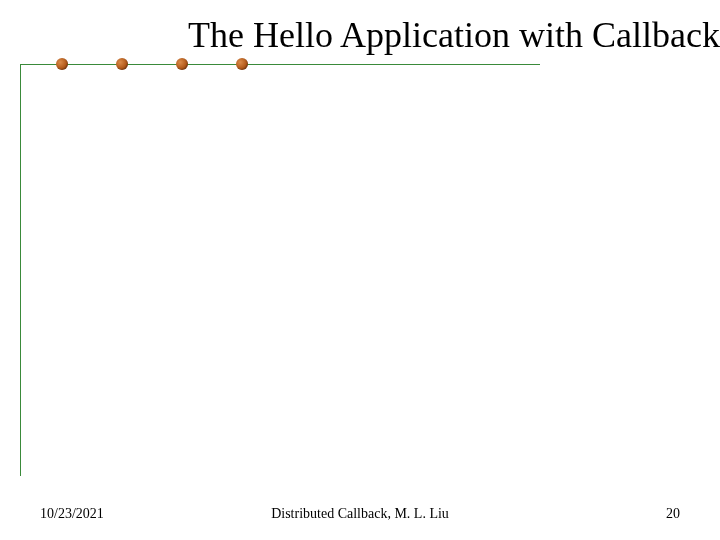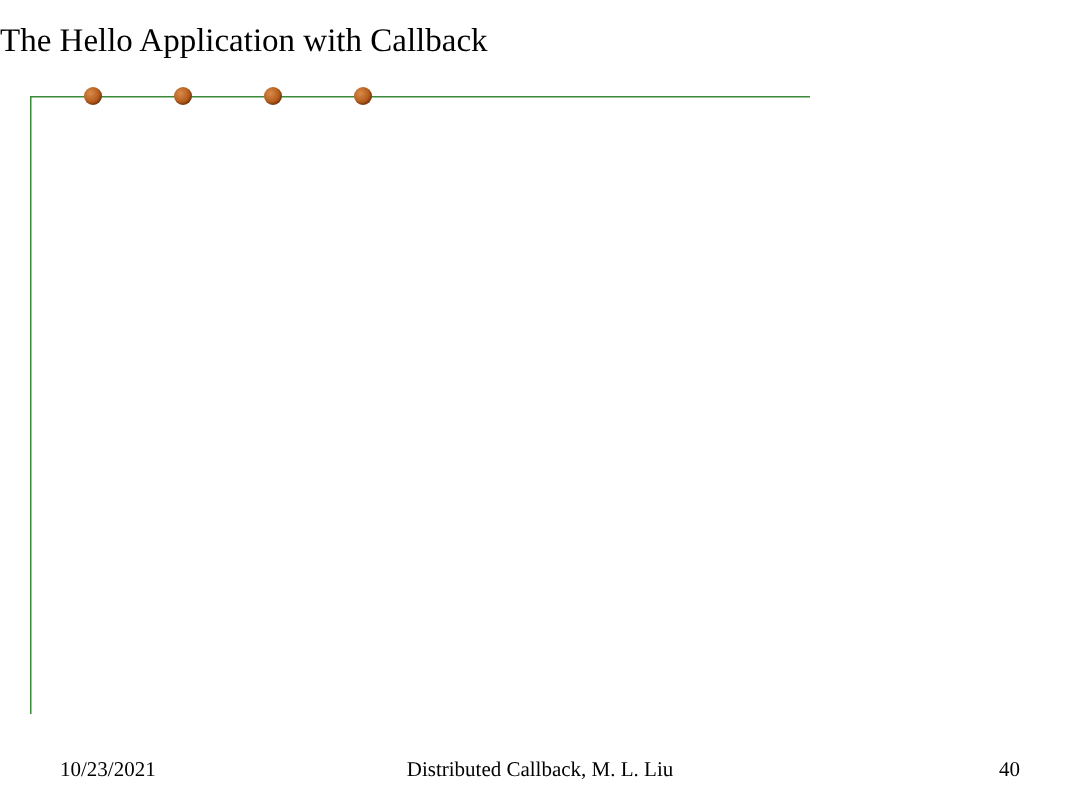--- a/index.html
+++ b/index.html
@@ -1,18 +1,18 @@
 <!DOCTYPE html>
 <html><head>
 <meta charset="utf-8">
 <style>
   * { margin: 0; padding: 0; box-sizing: border-box; }
   html, body { width: 720px; height: 540px; background: #fff; font-family: "Times New Roman", Times, serif; color: #000; overflow: hidden; }
   .slide { position: relative; width: 720px; height: 540px; }
-  .title { position: absolute; top: 14px; left: 0; width: 100%; text-align: left; font-size: 22px; font-weight: 400; }
+  .title { position: absolute; top: 14px; left: 0; width: 100%; text-align: right; font-size: 36px; font-weight: 400; }
   .rule-wrap { position: absolute; top: 58px; left: 20px; width: 520px; height: 14px; }
   .rule-line { position: absolute; top: 6px; left: 0; right: 0; height: 1px; background: #3a8a3a; }
   .bullets { position: absolute; top: 0; left: 36px; display: flex; gap: 48px; }
   .bullet { width: 12px; height: 12px; border-radius: 50%; background: radial-gradient(circle at 35% 35%, #d98b4a 0%, #b35a1a 55%, #8a3f10 100%); box-shadow: inset -1px -1px 1px rgba(0,0,0,0.25); }
   .side-line { position: absolute; top: 64px; left: 20px; width: 1px; height: 412px; background: #3a8a3a; }
   .footer { position: absolute; bottom: 18px; left: 0; width: 100%; display: flex; justify-content: space-between; align-items: baseline; padding: 0 40px 0 40px; font-size: 14px; }
   .footer .date { }
   .footer .center { position: absolute; left: 50%; transform: translateX(-50%); }
   .footer .page { }
 </style>
@@ -30,15 +30,15 @@
       <div class="bullet"></div>
       <div class="bullet"></div>
     </div>
   </div>
 
   <div class="side-line"></div>
 
   <div class="footer">
     <span class="date">10/23/2021</span>
     <span class="center">Distributed Callback, M. L. Liu</span>
-    <span class="page">40</span>
+    <span class="page">20</span>
   </div>
 </div>
 
 </body></html>

